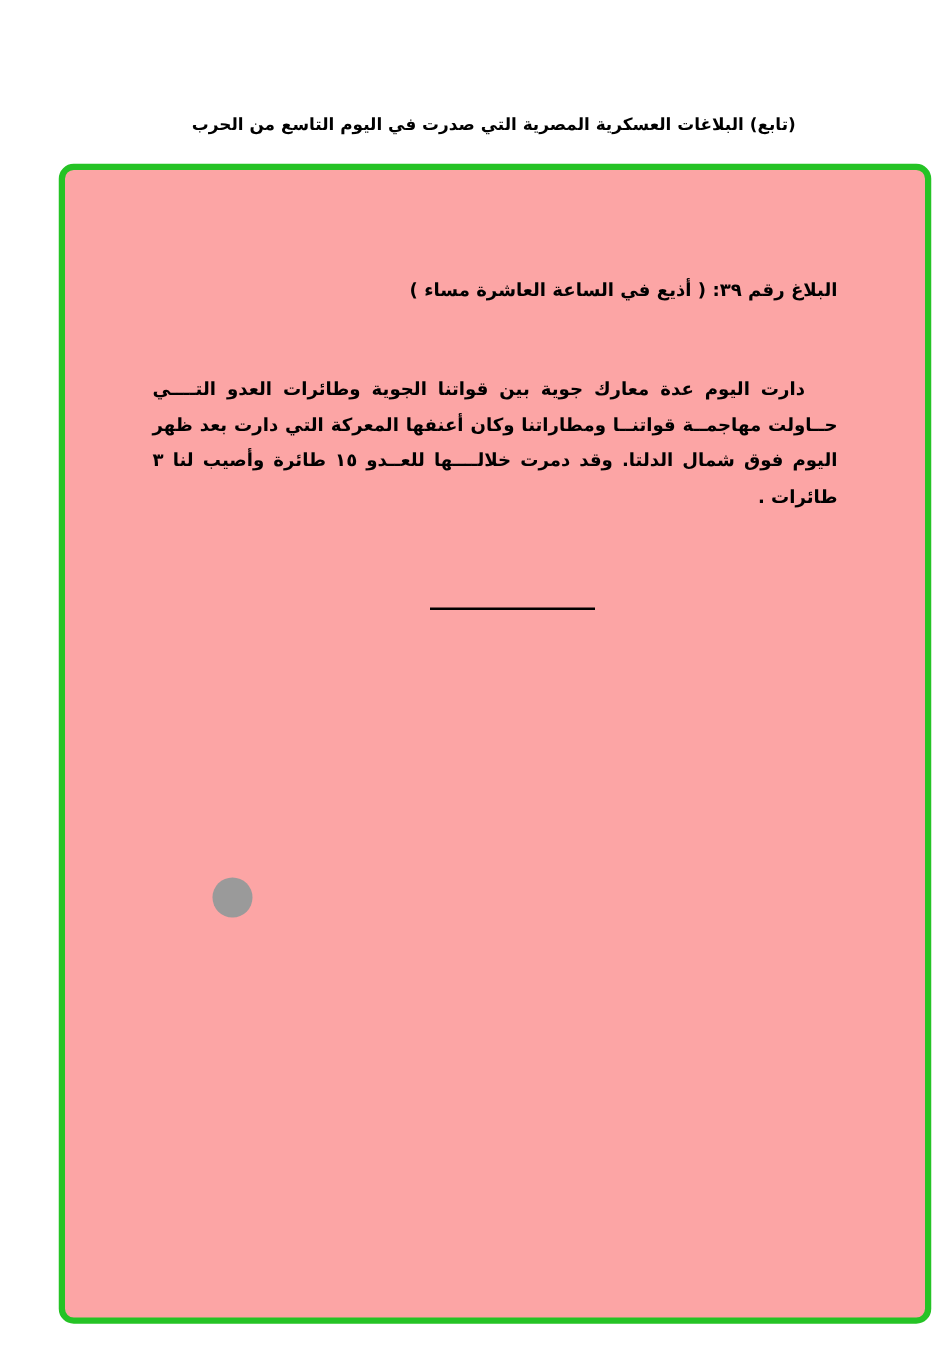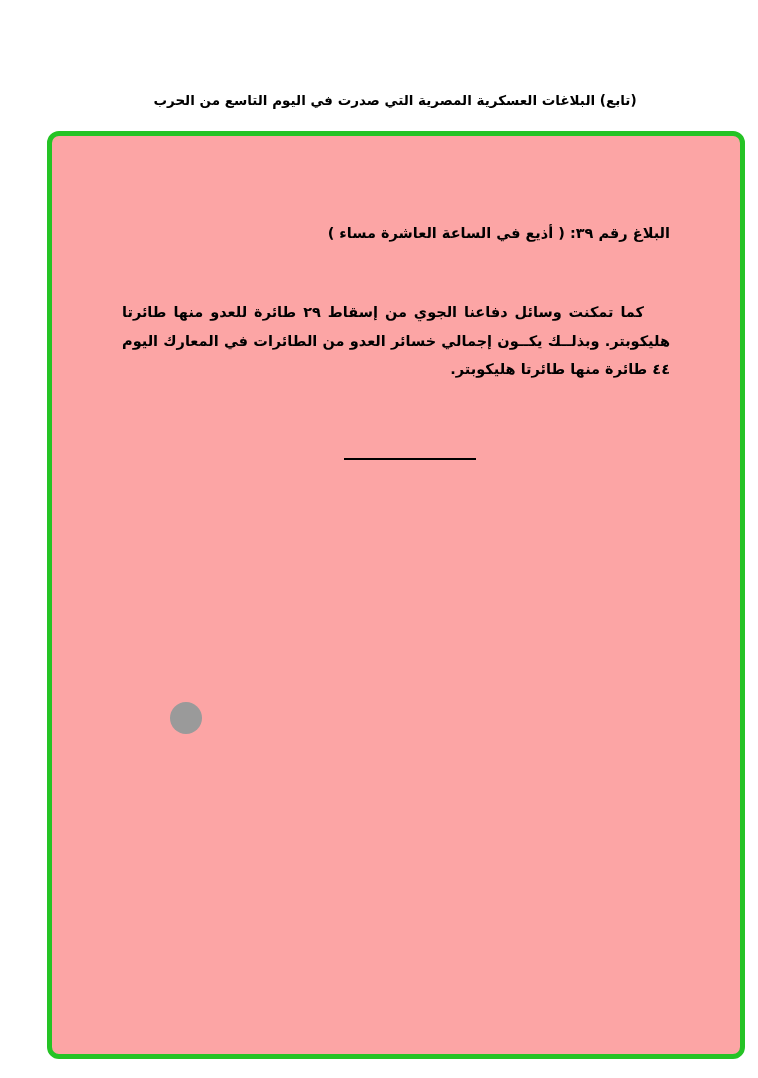--- a/index.html
+++ b/index.html
@@ -91,22 +91,22 @@
 
 <div class="page">
 
   <div class="header-title">(تابع) البلاغات العسكرية المصرية التي صدرت في اليوم التاسع من الحرب</div>
 
   <div class="green-box">
     <div class="content">
 
       <p class="communique-heading">البلاغ رقم ٣٩: ( أذيع في الساعة العاشرة مساء )</p>
 
+      <p class="para indent">دارت اليوم عدة معارك جوية بين قواتنا الجوية وطائرات العدو التــــي حــاولت مهاجمــة قواتنــا ومطاراتنا وكان أعنفها المعركة التي دارت بعد ظهر اليوم فوق شمال الدلتا. وقد دمرت خلالــــها للعــدو ١٥ طائرة وأصيب لنا ٣ طائرات .</p>
 
-      <p class="para indent">كما تمكنت وسائل دفاعنا الجوي من إسقاط ٢٩ طائرة للعدو منها طائرتا هليكوبتر. وبذلــك يكــون إجمالي خسائر العدو من الطائرات في المعارك اليوم ٤٤ طائرة منها طائرتا هليكوبتر.</p>
 
       <div class="divider"></div>
 
     </div>
   </div>
 
   <div class="speck"></div>
 
   <div class="page-number">٢</div>
 

